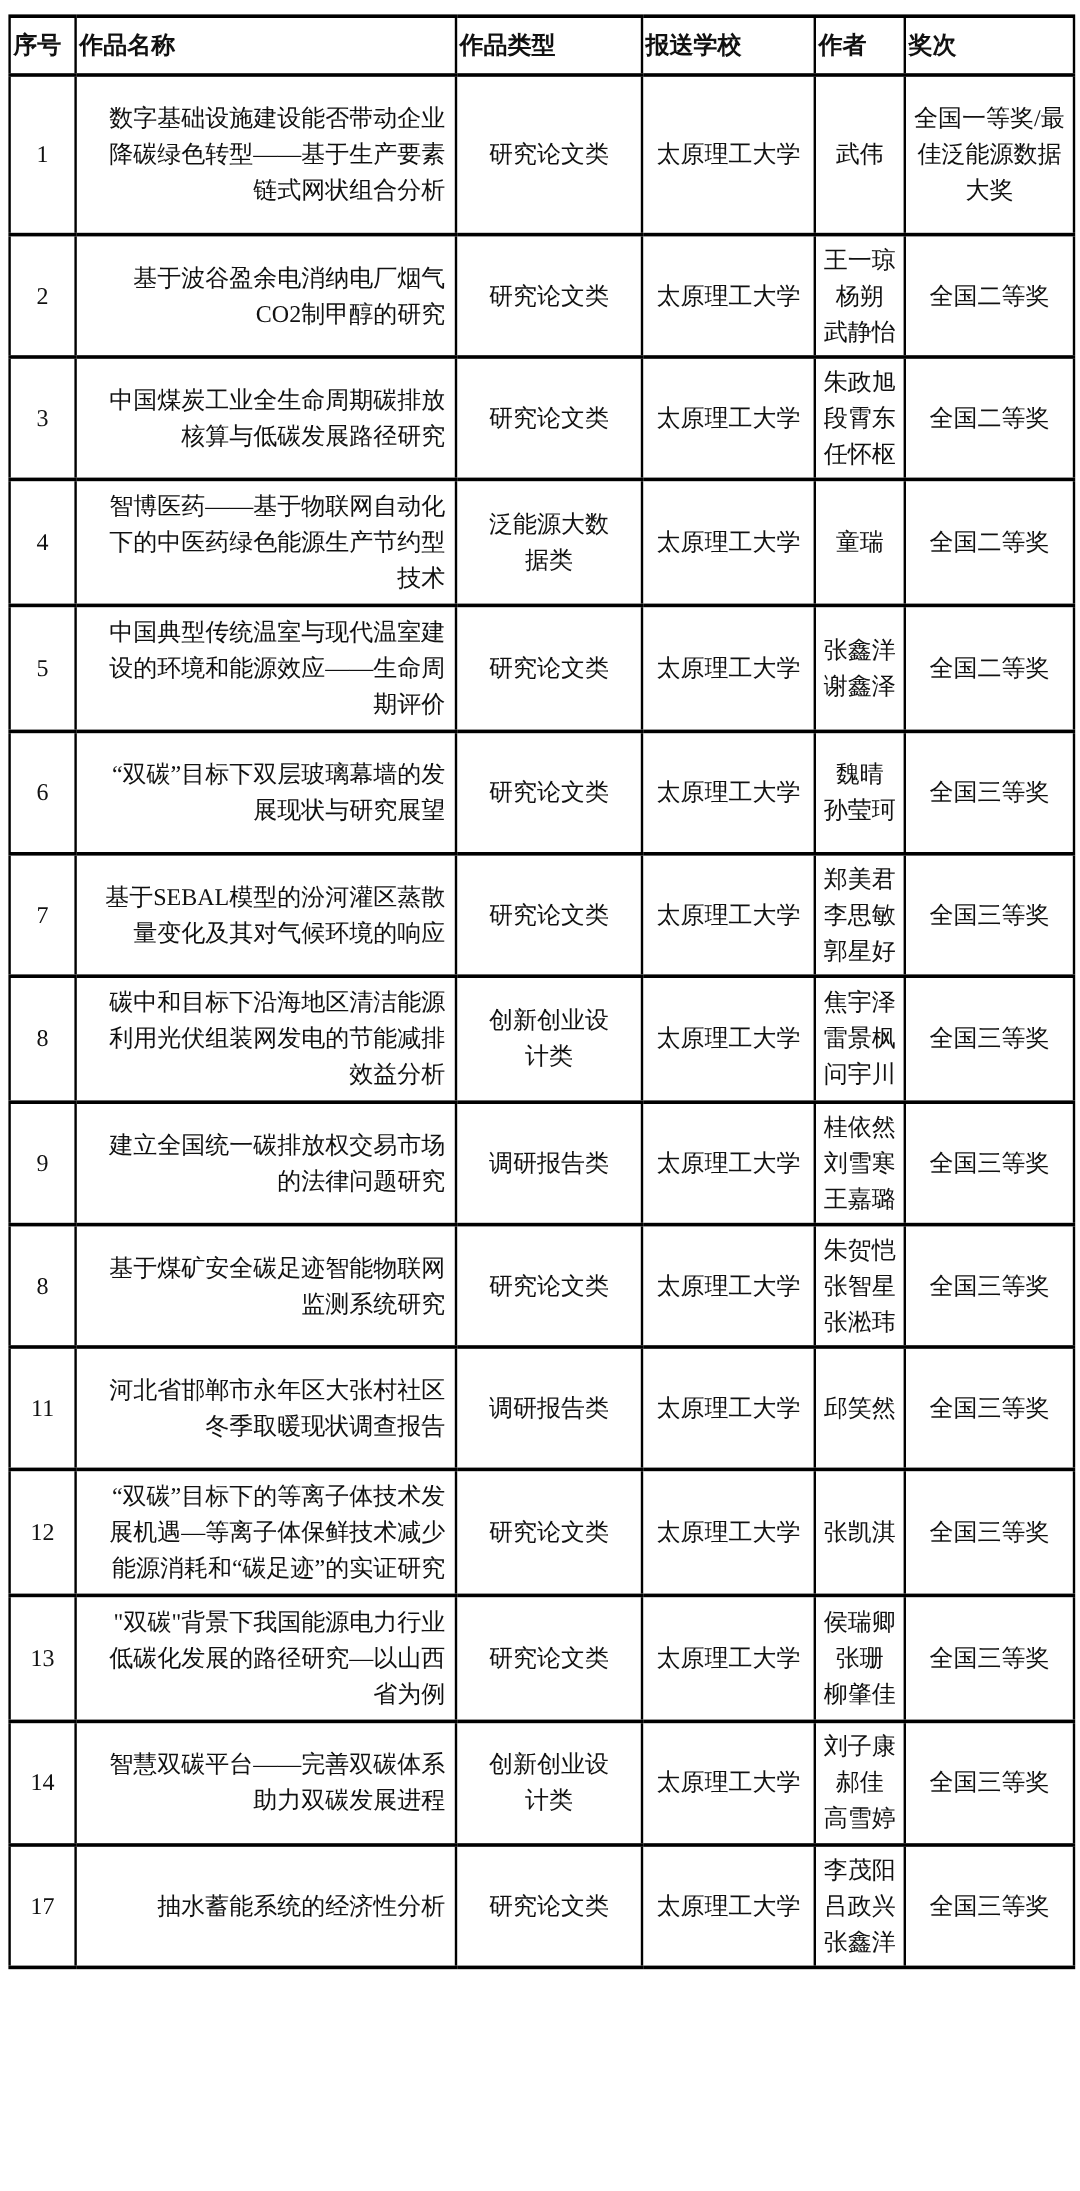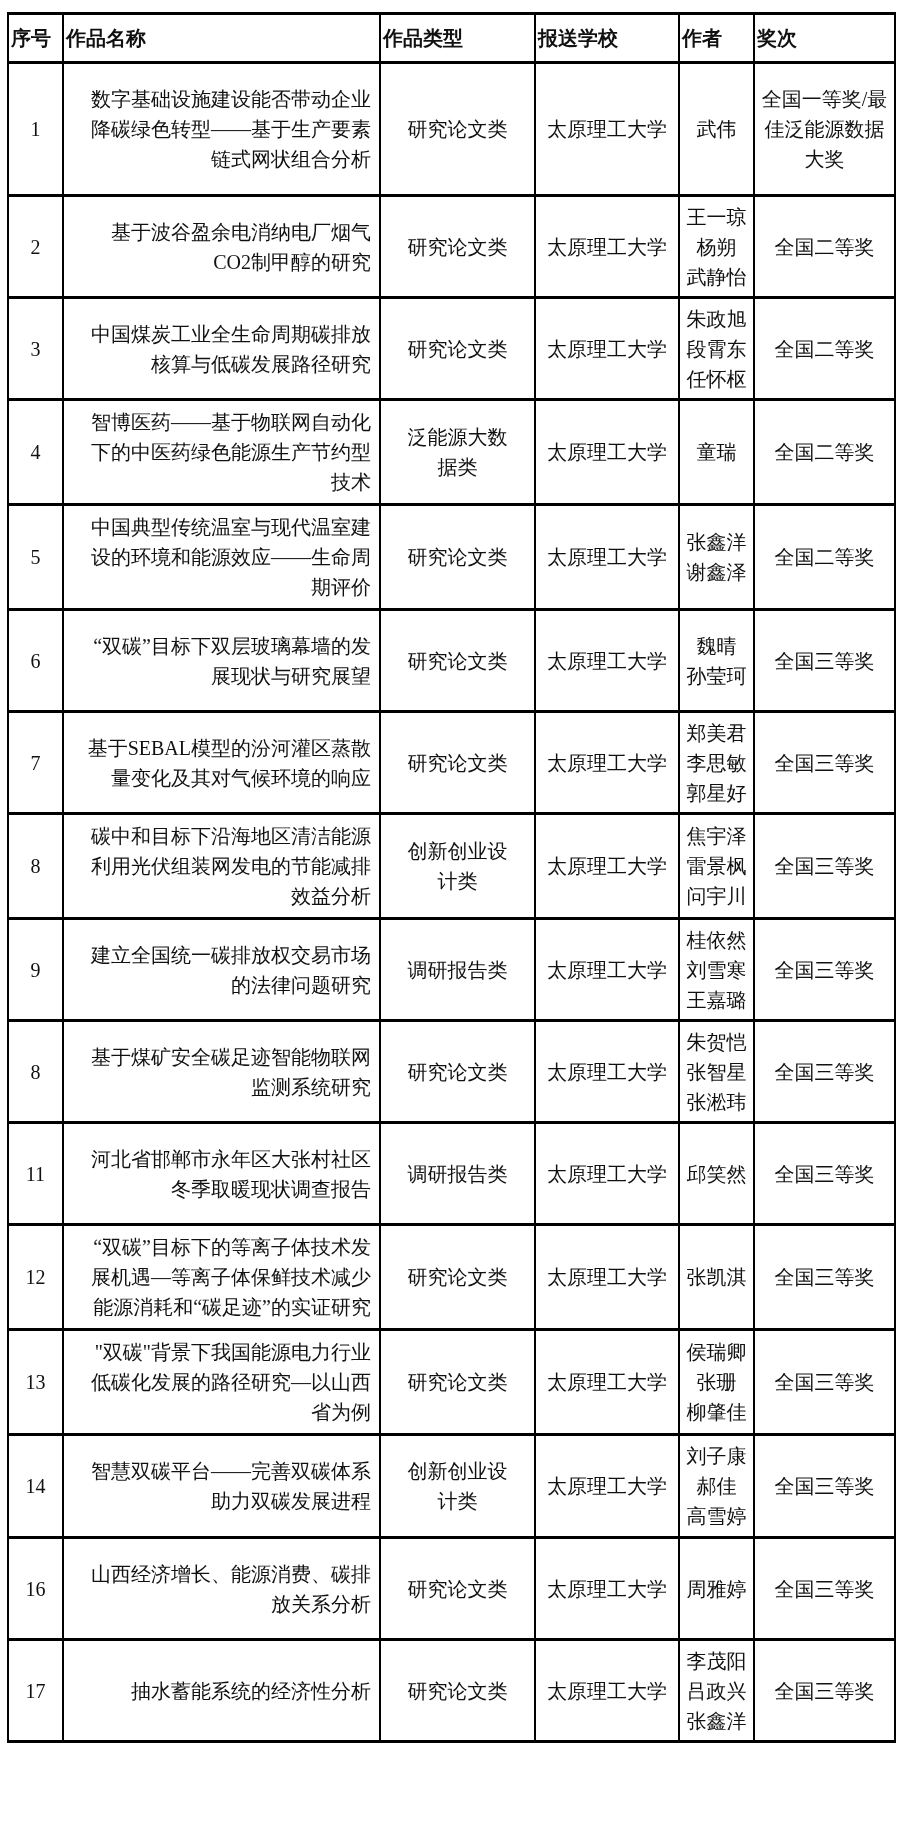--- a/index.html
+++ b/index.html
@@ -242,30 +242,20 @@
       <td class="c-school">太原理工大学</td>
       <td class="c-author">
             <div>刘子康</div>
             <div>郝佳</div>
             <div>高雪婷</div>
           </td>
       <td class="c-award">全国三等奖</td>
     </tr>
 
 
-    <tr>
-      <td class="c-no">16</td>
-      <td class="c-title">山西经济增长、能源消费、碳排放关系分析</td>
-      <td class="c-type">研究论文类</td>
-      <td class="c-school">太原理工大学</td>
-      <td class="c-author">
-            <div>周雅婷</div>
-          </td>
-      <td class="c-award">全国三等奖</td>
-    </tr>
 
     <tr>
       <td class="c-no">17</td>
       <td class="c-title">抽水蓄能系统的经济性分析</td>
       <td class="c-type">研究论文类</td>
       <td class="c-school">太原理工大学</td>
       <td class="c-author">
             <div>李茂阳</div>
             <div>吕政兴</div>
             <div>张鑫洋</div>

